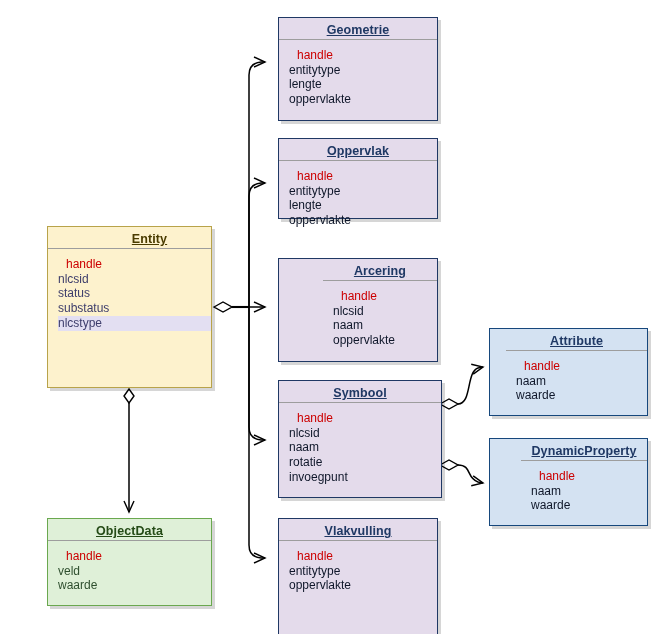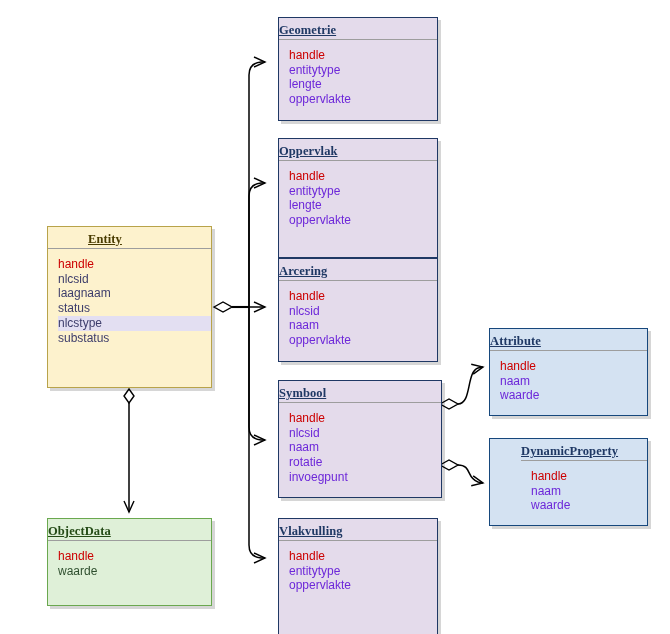--- a/index.html
+++ b/index.html
@@ -28,44 +28,44 @@
   .node {
     position: absolute;
     box-sizing: border-box;
     border: 1px solid #1f3864;
     box-shadow: 3px 3px 0 0 rgba(0,0,0,0.16);
     background: #e4dbeb;
   }
   .node .title-bar {
     height: 22px;
     line-height: 22px;
-    text-align: left;
+    text-align: center;
     border-bottom: 1px solid #9d9d9d;
     box-sizing: border-box;
-    font-family: Liberation Serif, serif;
   }
   .node .title-text {
     font-size: 12.5px;
     font-weight: bold;
     color: #1f3864;
     text-decoration: underline;
     letter-spacing: 0.1px;
   }
   .node .attrs {
     padding: 8px 0 0 10px;
     box-sizing: border-box;
   }
   .node .attr {
     font-size: 12px;
     line-height: 14.7px;
-    color: #6d28d9;
+    color: #0f172a;
     white-space: nowrap;
   }
   .node .attr.key {
     color: #cc0000;
+    margin-left: 8px;
   }
   .node .attr.sel {
     background: #e3dff2;
   }
 
   
   .node.purple { background: #e4dbeb; border-color: #1f3864; }
   .node.purple .title-bar { background: #e4dbeb; }
   .node.blue   { background: #d4e2f2; border-color: #16477c; }
   .node.blue .title-bar { background: #d4e2f2; }
@@ -120,52 +120,52 @@
       <path d="M458,465 C472,465 466,478 478,482 L483,483" fill="none" stroke="#000000" stroke-width="1.5" marker-end="url(#openArrow)"></path>
     </g>
   </svg>
 
   <div id="nodes-layer">
       <div class="node yellow" style="left: 47px; top: 226px; width: 165px; height: 162px;">
         <div class="title-bar"><span class="title-text">Entity</span></div>
         <div class="attrs">
           <div class="attr key">handle</div>
           <div class="attr">nlcsid</div>
-          <div class="attr">laagnaam</div>
           <div class="attr">status</div>
+          <div class="attr">substatus</div>
           <div class="attr sel">nlcstype</div>
-          <div class="attr">substatus</div>
         </div>
       </div>
       <div class="node green" style="left: 47px; top: 518px; width: 165px; height: 88px;">
         <div class="title-bar"><span class="title-text">ObjectData</span></div>
         <div class="attrs">
           <div class="attr key">handle</div>
+          <div class="attr">veld</div>
           <div class="attr">waarde</div>
         </div>
       </div>
       <div class="node purple" style="left: 278px; top: 17px; width: 160px; height: 104px;">
         <div class="title-bar"><span class="title-text">Geometrie</span></div>
         <div class="attrs">
           <div class="attr key">handle</div>
           <div class="attr">entitytype</div>
           <div class="attr">lengte</div>
           <div class="attr">oppervlakte</div>
         </div>
       </div>
-      <div class="node purple" style="left: 278px; top: 138px; width: 160px; height: 120px;">
+      <div class="node purple" style="left: 278px; top: 138px; width: 160px; height: 81px;">
         <div class="title-bar"><span class="title-text">Oppervlak</span></div>
         <div class="attrs">
           <div class="attr key">handle</div>
           <div class="attr">entitytype</div>
           <div class="attr">lengte</div>
           <div class="attr">oppervlakte</div>
         </div>
       </div>
-      <div class="node purple" style="left: 278px; top: 258px; width: 160px; height: 104px;">
+      <div class="node purple" style="left: 278px; top: 258px; width: 160px; height: 104px; padding-left: 44px;">
         <div class="title-bar"><span class="title-text">Arcering</span></div>
         <div class="attrs">
           <div class="attr key">handle</div>
           <div class="attr">nlcsid</div>
           <div class="attr">naam</div>
           <div class="attr">oppervlakte</div>
         </div>
       </div>
       <div class="node purple" style="left: 278px; top: 380px; width: 164px; height: 118px;">
         <div class="title-bar"><span class="title-text">Symbool</span></div>
@@ -178,21 +178,21 @@
         </div>
       </div>
       <div class="node purple" style="left: 278px; top: 518px; width: 160px; height: 120px;">
         <div class="title-bar"><span class="title-text">Vlakvulling</span></div>
         <div class="attrs">
           <div class="attr key">handle</div>
           <div class="attr">entitytype</div>
           <div class="attr">oppervlakte</div>
         </div>
       </div>
-      <div class="node blue" style="left: 489px; top: 328px; width: 159px; height: 88px;">
+      <div class="node blue" style="left: 489px; top: 328px; width: 159px; height: 88px; padding-left: 16px;">
         <div class="title-bar"><span class="title-text">Attribute</span></div>
         <div class="attrs">
           <div class="attr key">handle</div>
           <div class="attr">naam</div>
           <div class="attr">waarde</div>
         </div>
       </div>
       <div class="node blue" style="left: 489px; top: 438px; width: 159px; height: 88px; padding-left: 31px;">
         <div class="title-bar"><span class="title-text">DynamicProperty</span></div>
         <div class="attrs">

